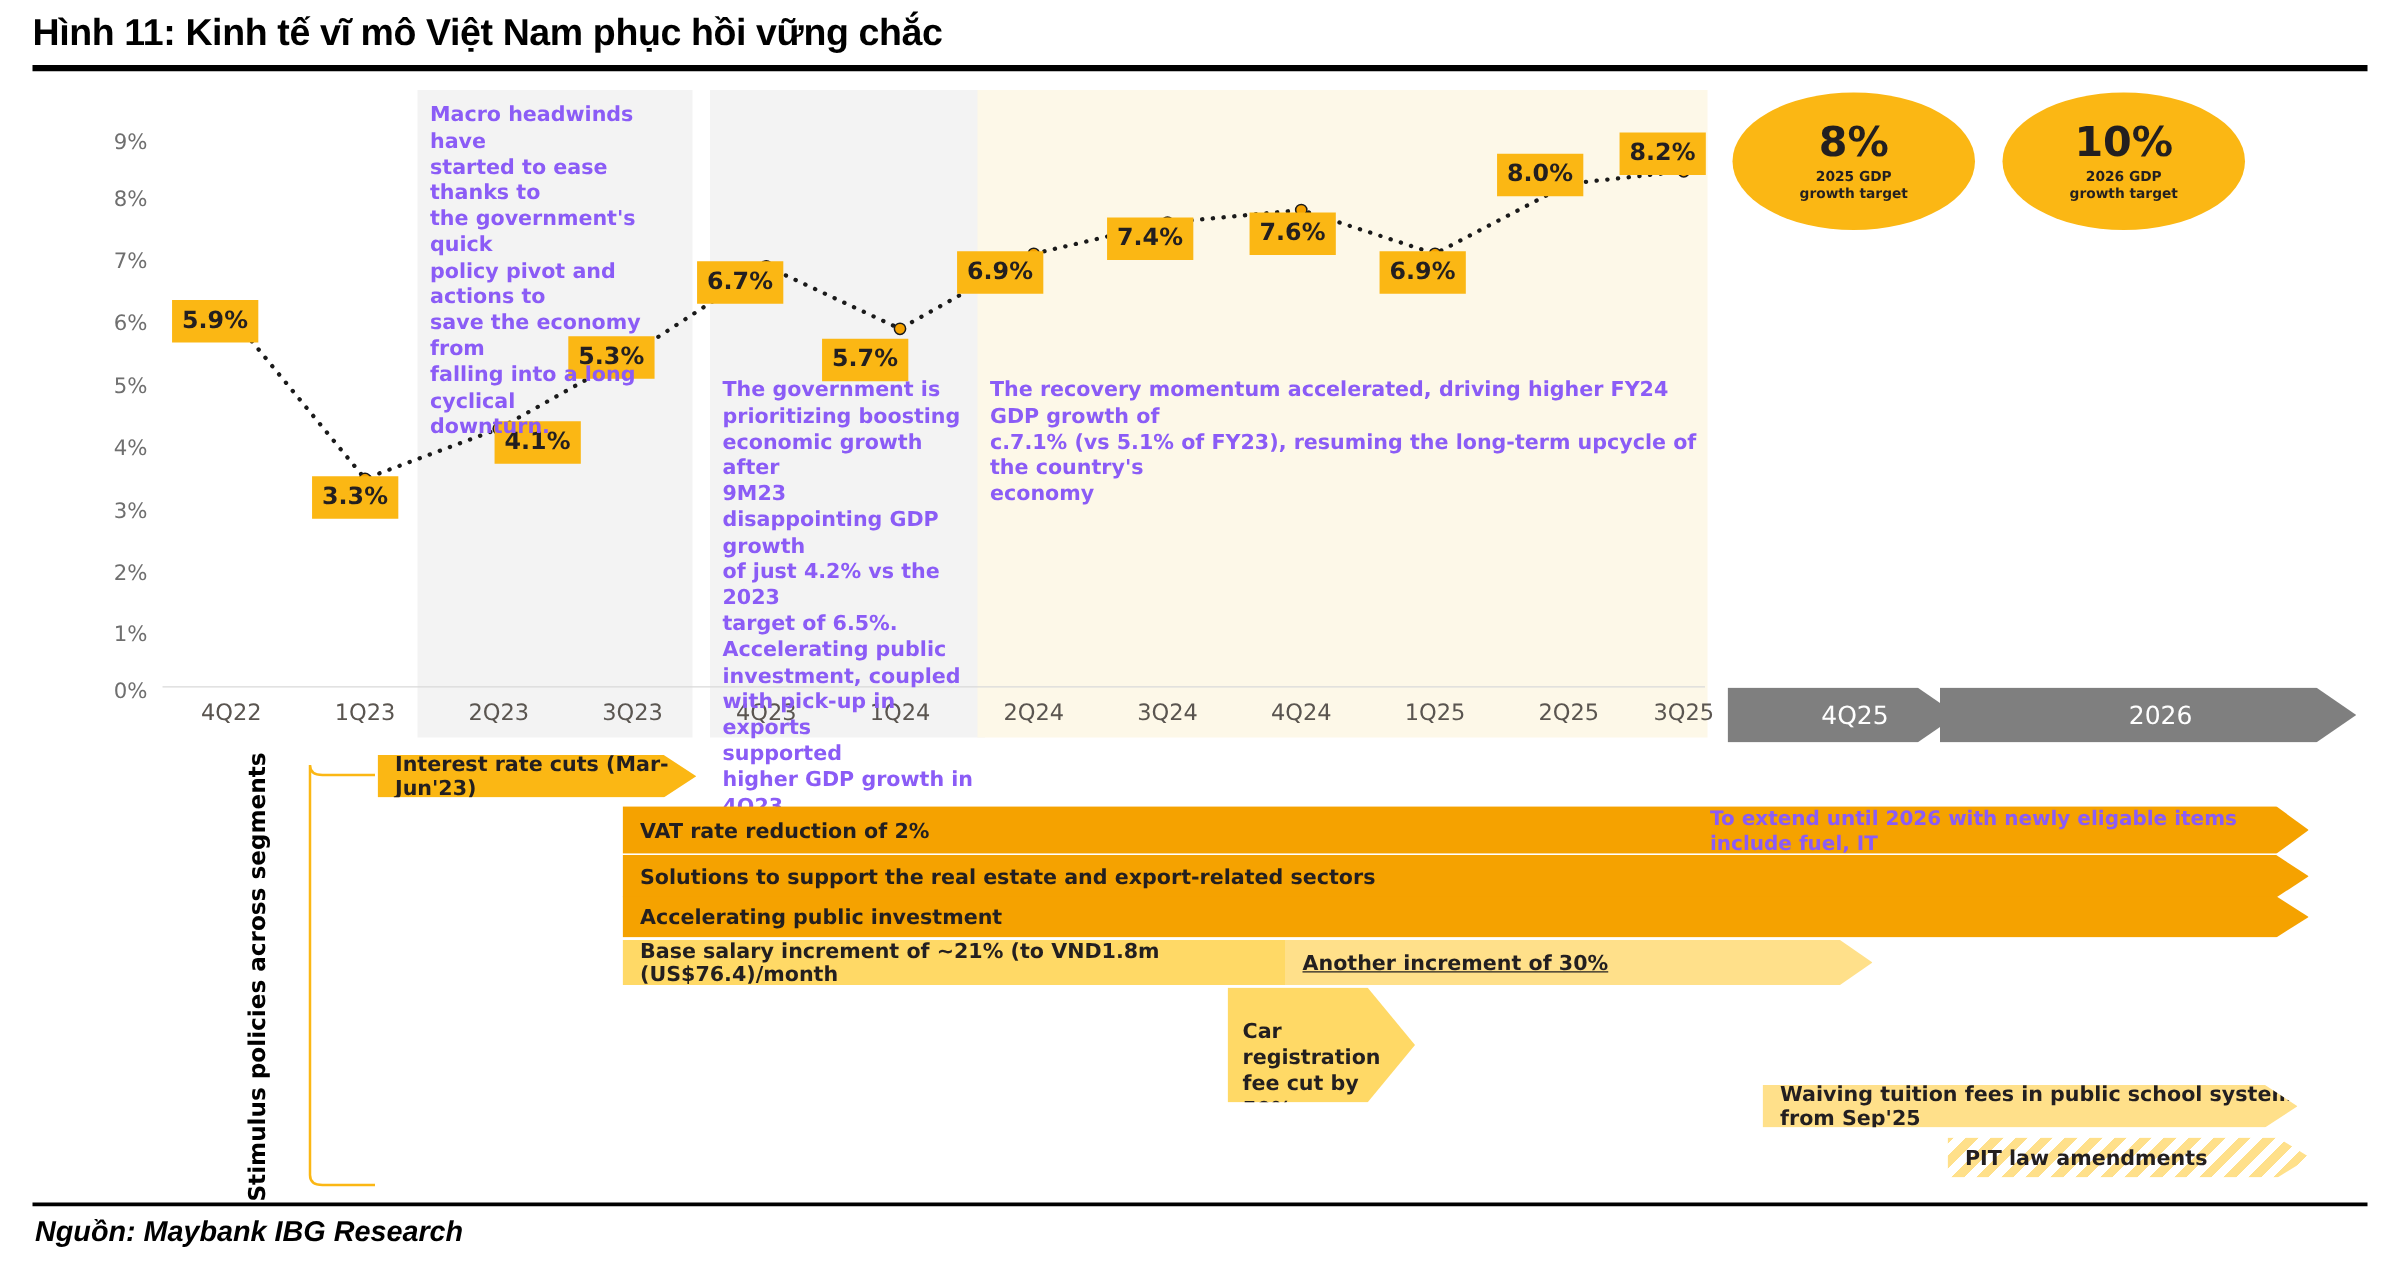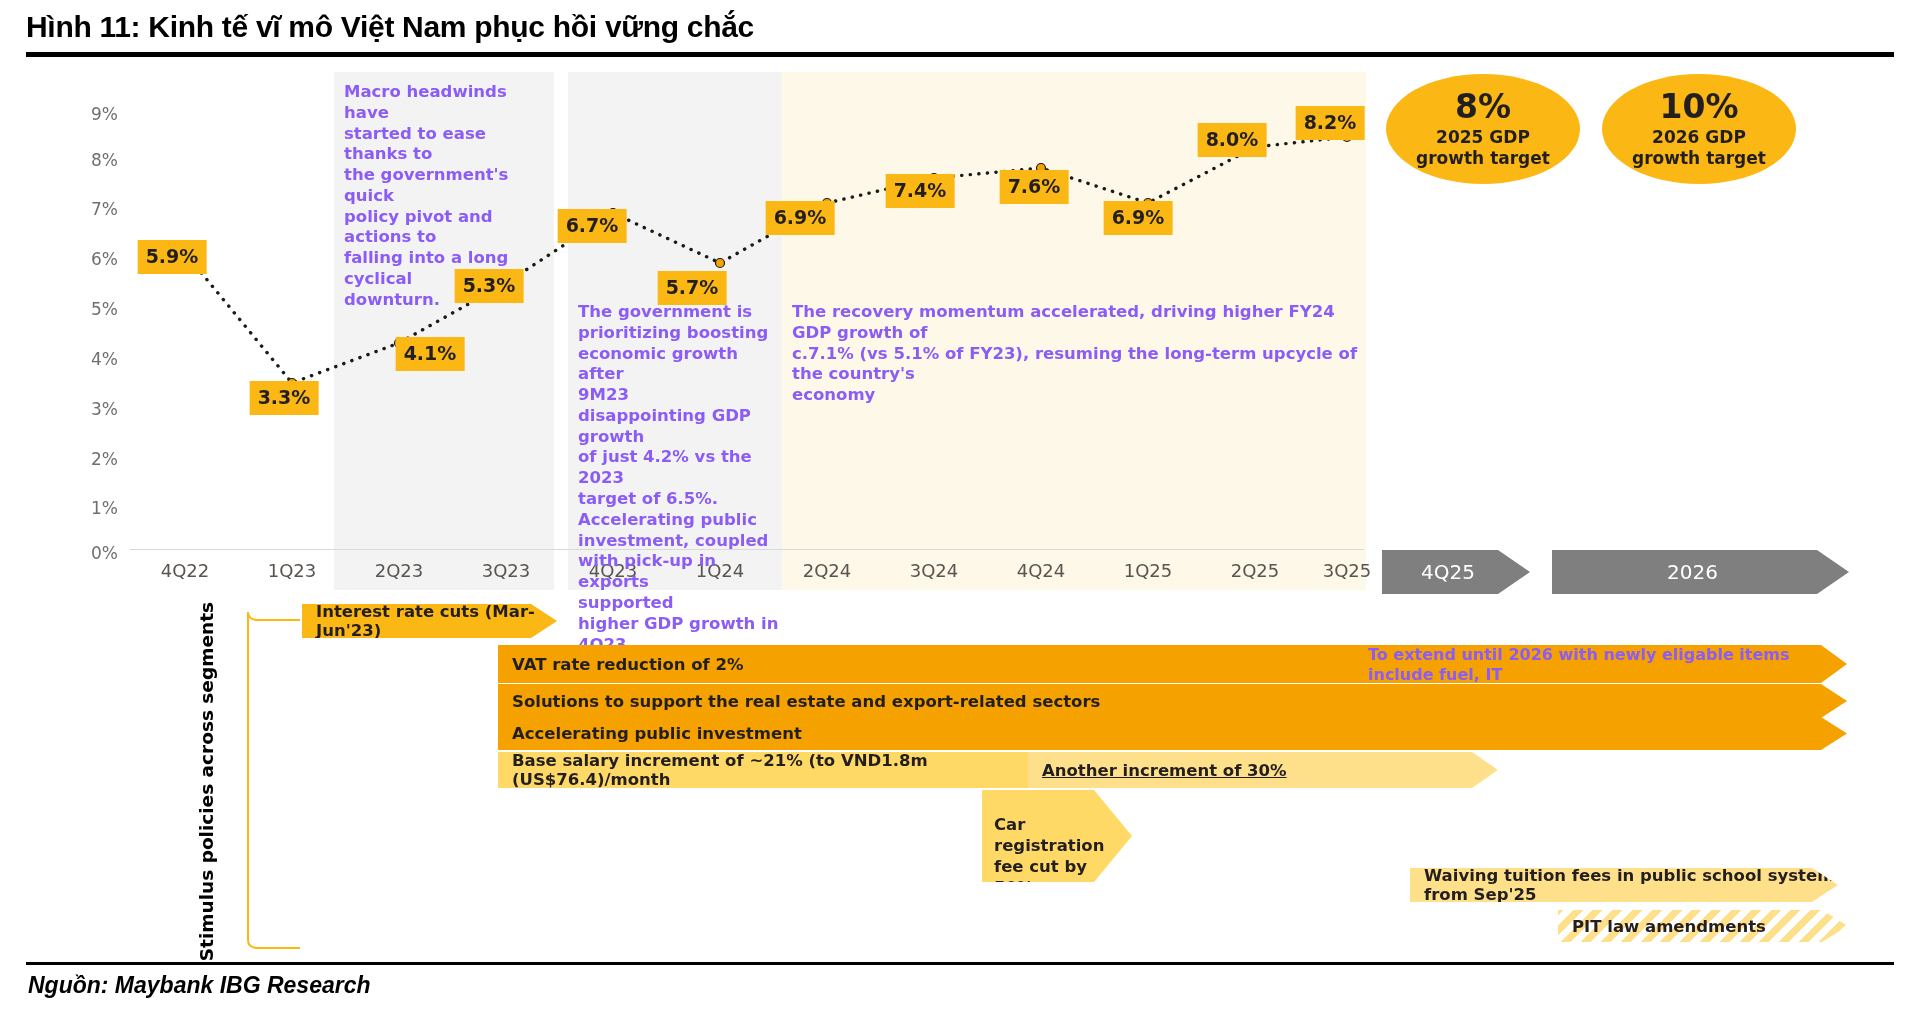--- a/index.html
+++ b/index.html
@@ -66,28 +66,29 @@
     font-family:"DejaVu Sans",sans-serif;font-weight:bold;
   }
 
   
   .ellipse{
     position:absolute;background:#fbb714;border-radius:50%;
     display:flex;flex-direction:column;align-items:center;justify-content:center;
     color:#231f20;text-align:center;
   }
   .ellipse .big{font-size:33px;font-weight:bold;line-height:1.05;}
-  .ellipse .sub{font-size:17px;font-weight:bold;line-height:1.2;margin-top:3px;}
+  .ellipse .sub{font-size:11px;font-weight:bold;line-height:1.2;margin-top:3px;}
 
   
   .chev{
     position:absolute;background:#7f7f7f;color:#fff;
     display:flex;align-items:center;justify-content:center;
     font-size:20px;
     font-family:"DejaVu Sans",sans-serif;
+    padding-left:36px;
   }
   .chev.c1{clip-path:polygon(0 0, calc(100% - 32px) 0, 100% 50%, calc(100% - 32px) 100%, 0 100%);}
   .vlabel-box{
     position:absolute;left:196px;top:602px;height:360px;width:28px;
   }
   .vlabel-txt{
     position:absolute;left:0;top:0;
     writing-mode:vertical-rl;transform:rotate(180deg);
     font-size:18.5px;font-weight:bold;color:#000;white-space:nowrap;
     font-family:"DejaVu Sans",sans-serif;
@@ -186,20 +187,21 @@
     <div class="dlabel" style="left:1138px;top:218px;">6.9%</div>
     <div class="dlabel" style="left:1232px;top:140px;">8.0%</div>
     <div class="dlabel" style="left:1330px;top:123px;">8.2%</div>
   </div>
 
   <div class="annot" style="left:344px;top:82px;width:206px;">
     <div>Macro headwinds have</div>
     <div>started to ease thanks to</div>
     <div>the government's quick</div>
     <div>policy pivot and actions to</div>
+    <div>save the economy from</div>
     <div>falling into a long cyclical</div>
     <div>downturn.</div>
   </div>
 
   <div class="annot" style="left:578px;top:302px;width:205px;">
     <div>The government is</div>
     <div>prioritizing boosting</div>
     <div>economic growth after</div>
     <div>9M23</div>
     <div>disappointing GDP growth</div>

